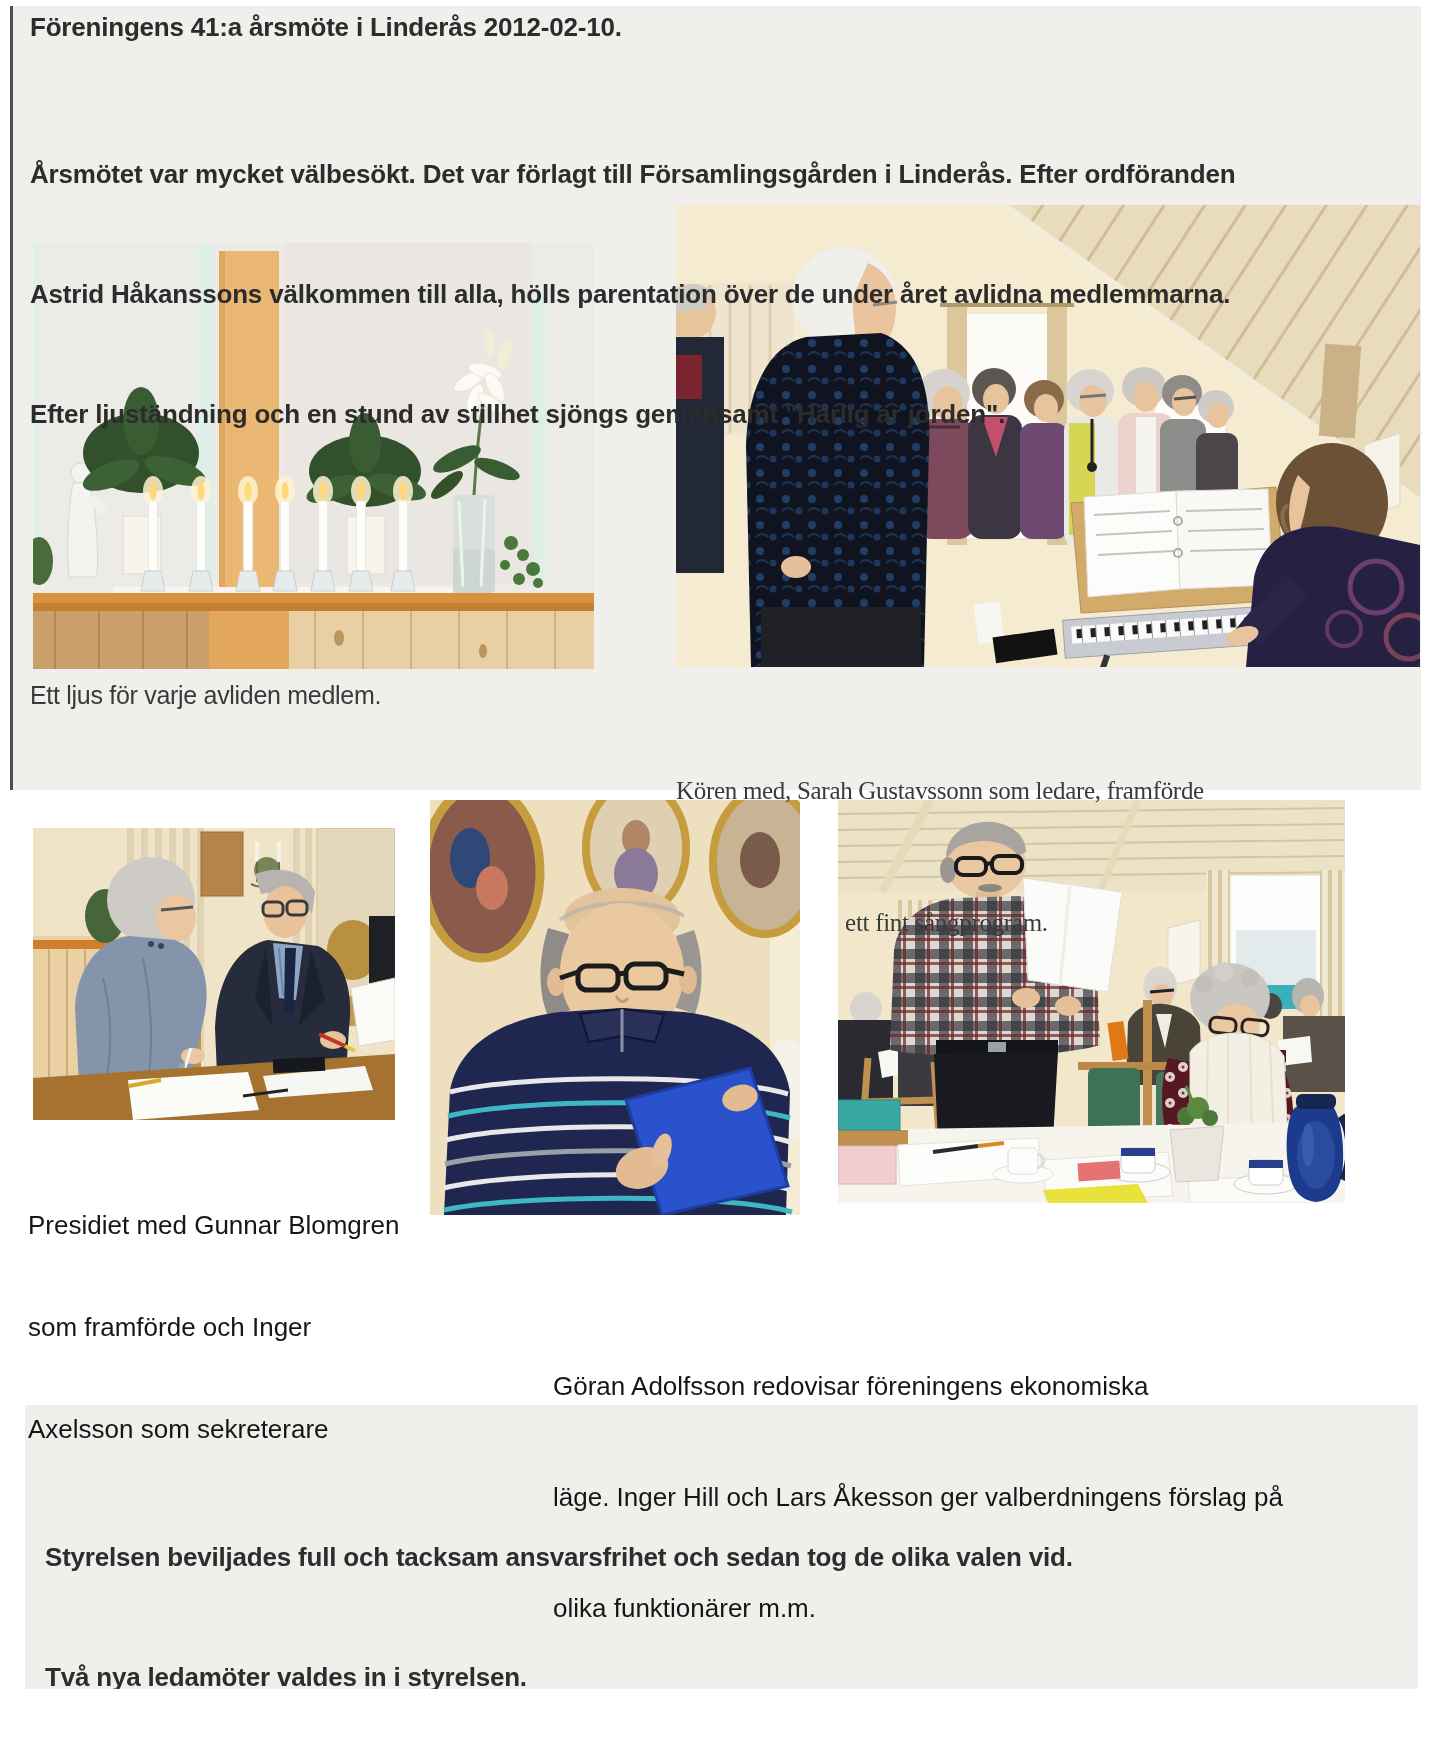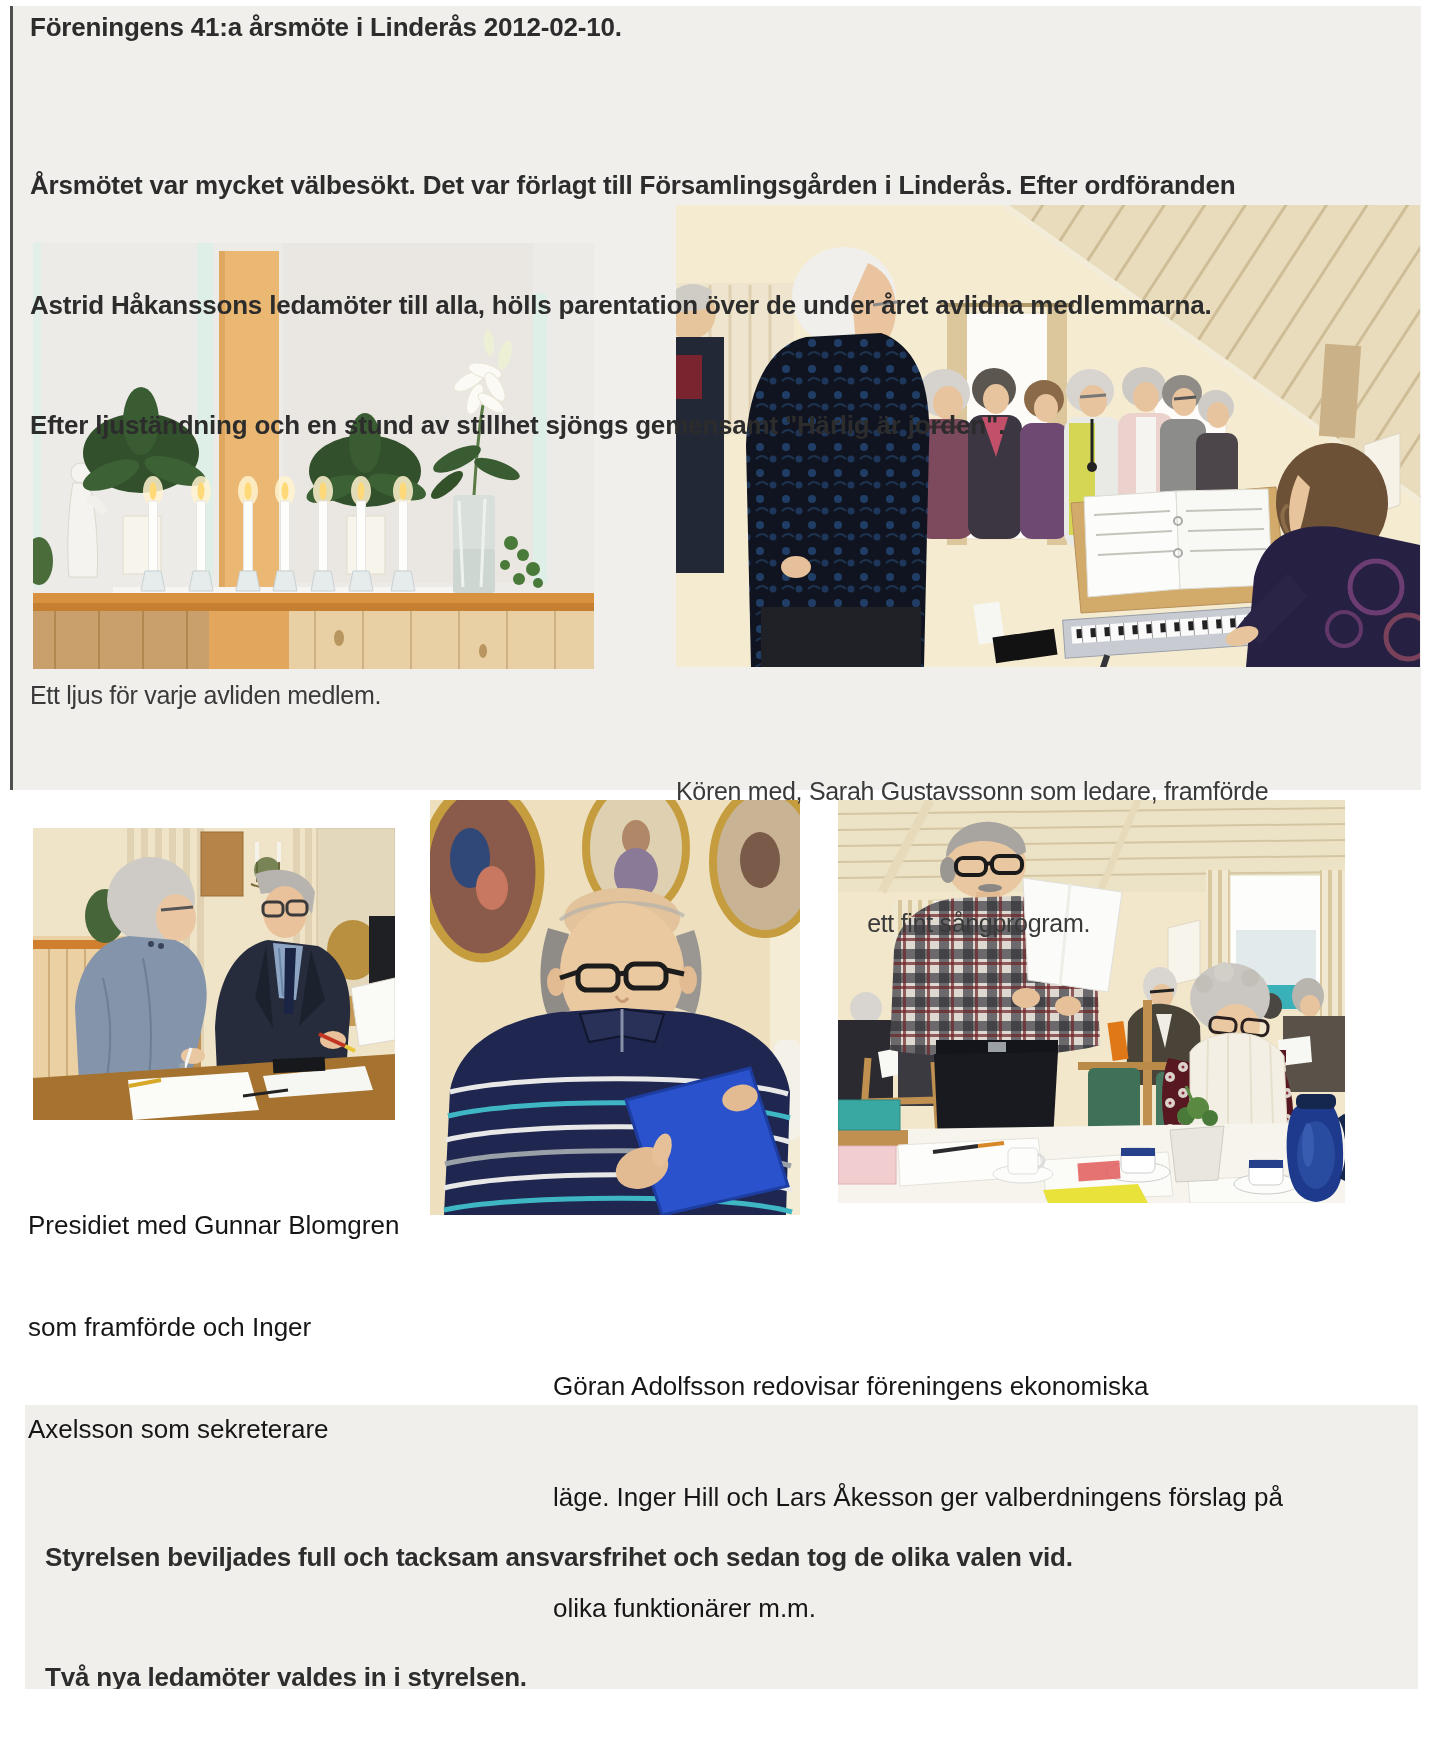--- a/index.html
+++ b/index.html
@@ -3,45 +3,45 @@
 <meta charset="utf-8">
 <style>
   html,body{margin:0;padding:0;background:#ffffff;}
   .page{position:relative;width:1454px;height:1689px;background:#ffffff;overflow:hidden;
         font-family:"Liberation Sans",sans-serif;}
   .panel{position:absolute;background:#f0efec;z-index:0;}
   .top-panel{left:10px;top:6px;width:1408px;height:784px;border-left:3px solid #4f4f4f;}
   .bottom-panel{left:25px;top:1405px;width:1393px;height:334px;}
   .txt{position:absolute;z-index:2;white-space:pre;}
   .title{left:30px;top:12px;font-size:26px;font-weight:bold;color:#2c2c2c;letter-spacing:-0.2px;}
-  .para{left:30px;top:85px;font-size:26px;font-weight:bold;color:#2c2c2c;line-height:40px;letter-spacing:-0.2px;}
+  .para{left:30px;top:74px;font-size:26px;font-weight:bold;color:#2c2c2c;line-height:40px;letter-spacing:-0.2px;}
   .capsans{font-size:25px;color:#3a3a3a;letter-spacing:-0.3px;text-align:center;}
   .cap-candles{left:30px;top:681px;}
-  .cap-choir{left:676px;top:681px;line-height:44px;}
+  .cap-choir{left:676px;top:681px;line-height:44px;font-family:Liberation Serif, serif;}
   .cap-choir .l2{padding-left:13px;}
   .capserif{font-family:Liberation Sans, sans-serif;font-size:26px;color:#161616;}
   .cap-presidium{left:28px;top:1140px;line-height:34px;}
   .cap-goran{left:553px;top:1294px;line-height:37px;}
   .footer-text{left:45px;top:1457px;font-size:26px;font-weight:bold;color:#2d2d2d;line-height:40px;letter-spacing:-0.2px;}
   .photo{position:absolute;z-index:1;line-height:0;}
   .photo svg{display:block;}
 </style>
 </head>
 <body>
 
 <div class="page">
 
   <div class="panel top-panel"></div>
   <div class="panel bottom-panel"></div>
 
   <div class="txt title">Föreningens 41:a årsmöte i Linderås 2012-02-10.</div>
 
   <div class="txt para">
     <div>Årsmötet var mycket välbesökt. Det var förlagt till Församlingsgården i Linderås. Efter ordföranden</div>
-    <div>Astrid Håkanssons ledamöter till alla, hölls parentation över de under året avlidna medlemmarna.</div>
+    <div>Astrid Håkanssons välkommen till alla, hölls parentation över de under året avlidna medlemmarna.</div>
     <div>Efter ljuständning och en stund av stillhet sjöngs gemensamt "Härlig är jorden".</div>
   </div>
 
   <figure class="photo" style="left:33px;top:243px;margin:0">
     <svg width="561" height="426" viewBox="0 0 561 426">
       <rect width="561" height="426" fill="#edebe7"></rect>
       <rect x="250" y="0" width="250" height="340" fill="#eae7e2"></rect>
       <rect x="0" y="0" width="8" height="345" fill="#e2efe9"></rect>
       <rect x="164" y="0" width="16" height="340" fill="#deefe7"></rect>
       <rect x="500" y="50" width="14" height="290" fill="#deefe7"></rect>

